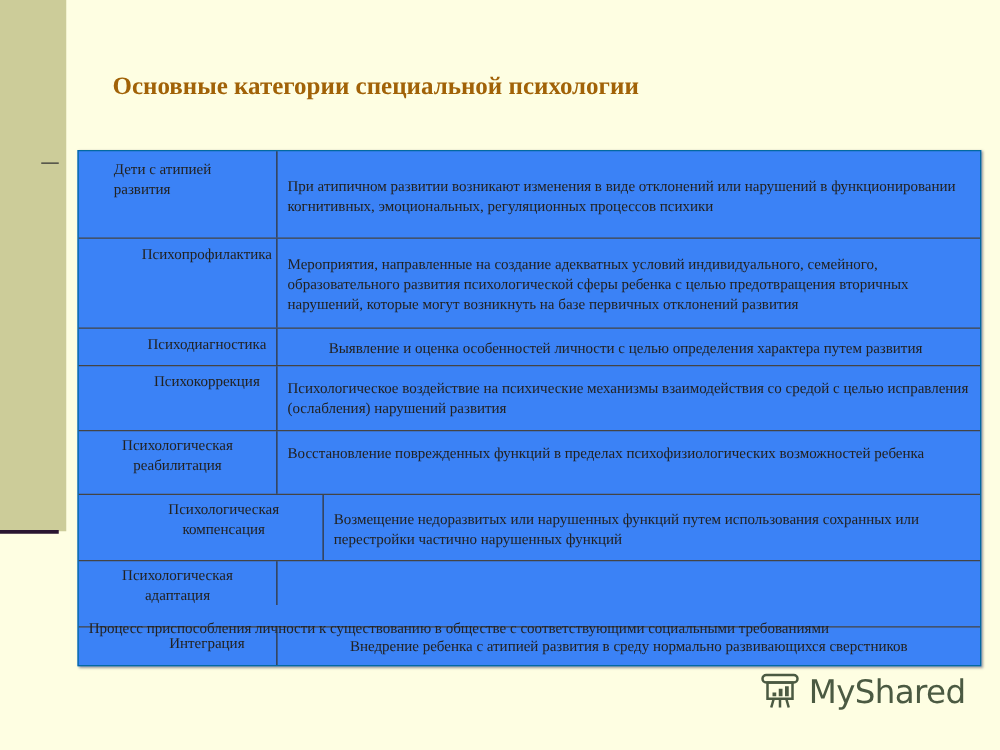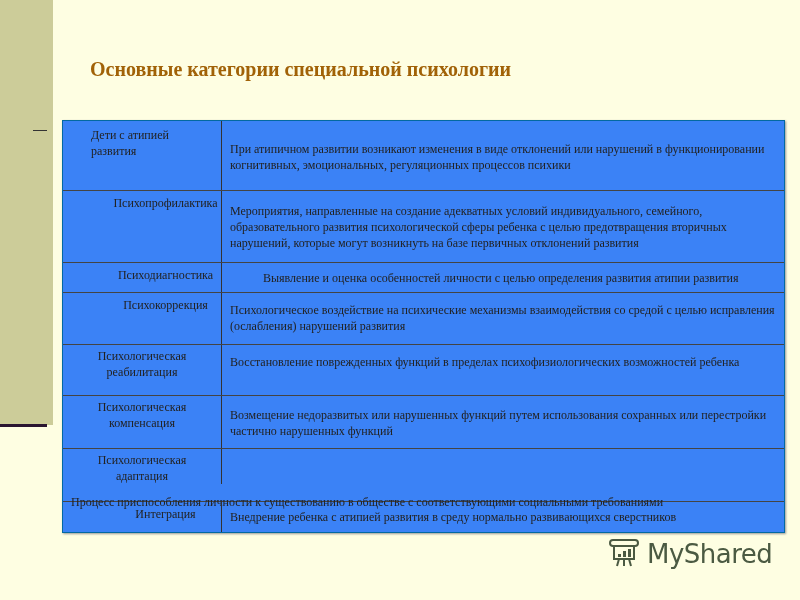--- a/index.html
+++ b/index.html
@@ -66,41 +66,41 @@
   <div class="row" style="height:69px;">
     <div class="cell-term" style="padding:6px 20px 0 28px;text-align:left;"><span>Дети с атипией развития</span></div>
     <div class="cell-def" style="padding-top:20px;"><span>При атипичном развитии возникают изменения в виде отклонений или нарушений в функционировании когнитивных, эмоциональных, регуляционных процессов психики</span></div>
   </div>
   <div class="row" style="height:71px;">
     <div class="cell-term"><span>Психопрофилактика</span></div>
     <div class="cell-def" style="padding-top:12px;"><span>Мероприятия, направленные на создание адекватных условий индивидуального, семейного, образовательного развития психологической сферы ребенка с целью предотвращения вторичных нарушений, которые могут возникнуть на базе первичных отклонений развития</span></div>
   </div>
   <div class="row" style="height:29px;gap:33px;">
     <div class="cell-term"><span>Психодиагностика</span></div>
-    <div class="cell-def" style="padding-top:7px;"><span>Выявление и оценка особенностей личности с целью определения развития атипии развития</span></div>
+    <div class="cell-def" style="padding-top:7px;"><span>Выявление и оценка особенностей личности с целью определения характера путем развития</span></div>
   </div>
   <div class="row" style="height:51px;">
     <div class="cell-term"><span>Психокоррекция</span></div>
     <div class="cell-def" style="padding-top:9px;"><span>Психологическое воздействие на психические механизмы взаимодействия со средой с целью исправления (ослабления) нарушений развития</span></div>
   </div>
   <div class="row" style="height:50px;">
     <div class="cell-term" style="padding:3px 30px 0 30px;"><span>Психологическая реабилитация</span></div>
     <div class="cell-def" style="padding-top:9px;"><span>Восстановление поврежденных функций в пределах психофизиологических возможностей ребенка</span></div>
   </div>
-  <div class="row" style="height:52px;">
+  <div class="row" style="height:52px;padding-left:37px;">
     <div class="cell-term" style="padding:3px 30px 0 30px;"><span>Психологическая компенсация</span></div>
     <div class="cell-def" style="padding-top:11px;"><span>Возмещение недоразвитых или нарушенных функций путем использования сохранных или перестройки частично нарушенных функций</span></div>
   </div>
   <div class="row" style="height:52px;flex-direction:column;">
     <div class="cell-term" style="padding:3px 30px 0 30px;"><span>Психологическая адаптация</span></div>
     <div class="cell-def" style="padding-top:10px;"><span>Процесс приспособления личности к существованию в обществе с соответствующими социальными требованиями</span></div>
   </div>
   <div class="row" style="height:30px;">
     <div class="cell-term"><span>Интеграция</span></div>
-    <div class="cell-def" style="padding-top:7px;"><span>Внедрение ребенка с атипией развития в среду нормально развивающихся сверстников</span></div>
+    <div class="cell-def" style="padding-top:7px;text-align:center;"><span>Внедрение ребенка с атипией развития в среду нормально развивающихся сверстников</span></div>
   </div>
 </div>
 
 <div class="logo">
   <span>
     <svg width="34" height="34" viewBox="0 0 34 34">
       <g fill="none" stroke="#4b5a42" stroke-width="2">
         <path d="M6 5 h22 a3 3 0 0 1 0 6 h-22 a3 3 0 0 1 0 -6 z"></path>
         <rect x="7" y="11" width="20" height="13"></rect>
         <line x1="12" y1="24" x2="10" y2="31"></line>

